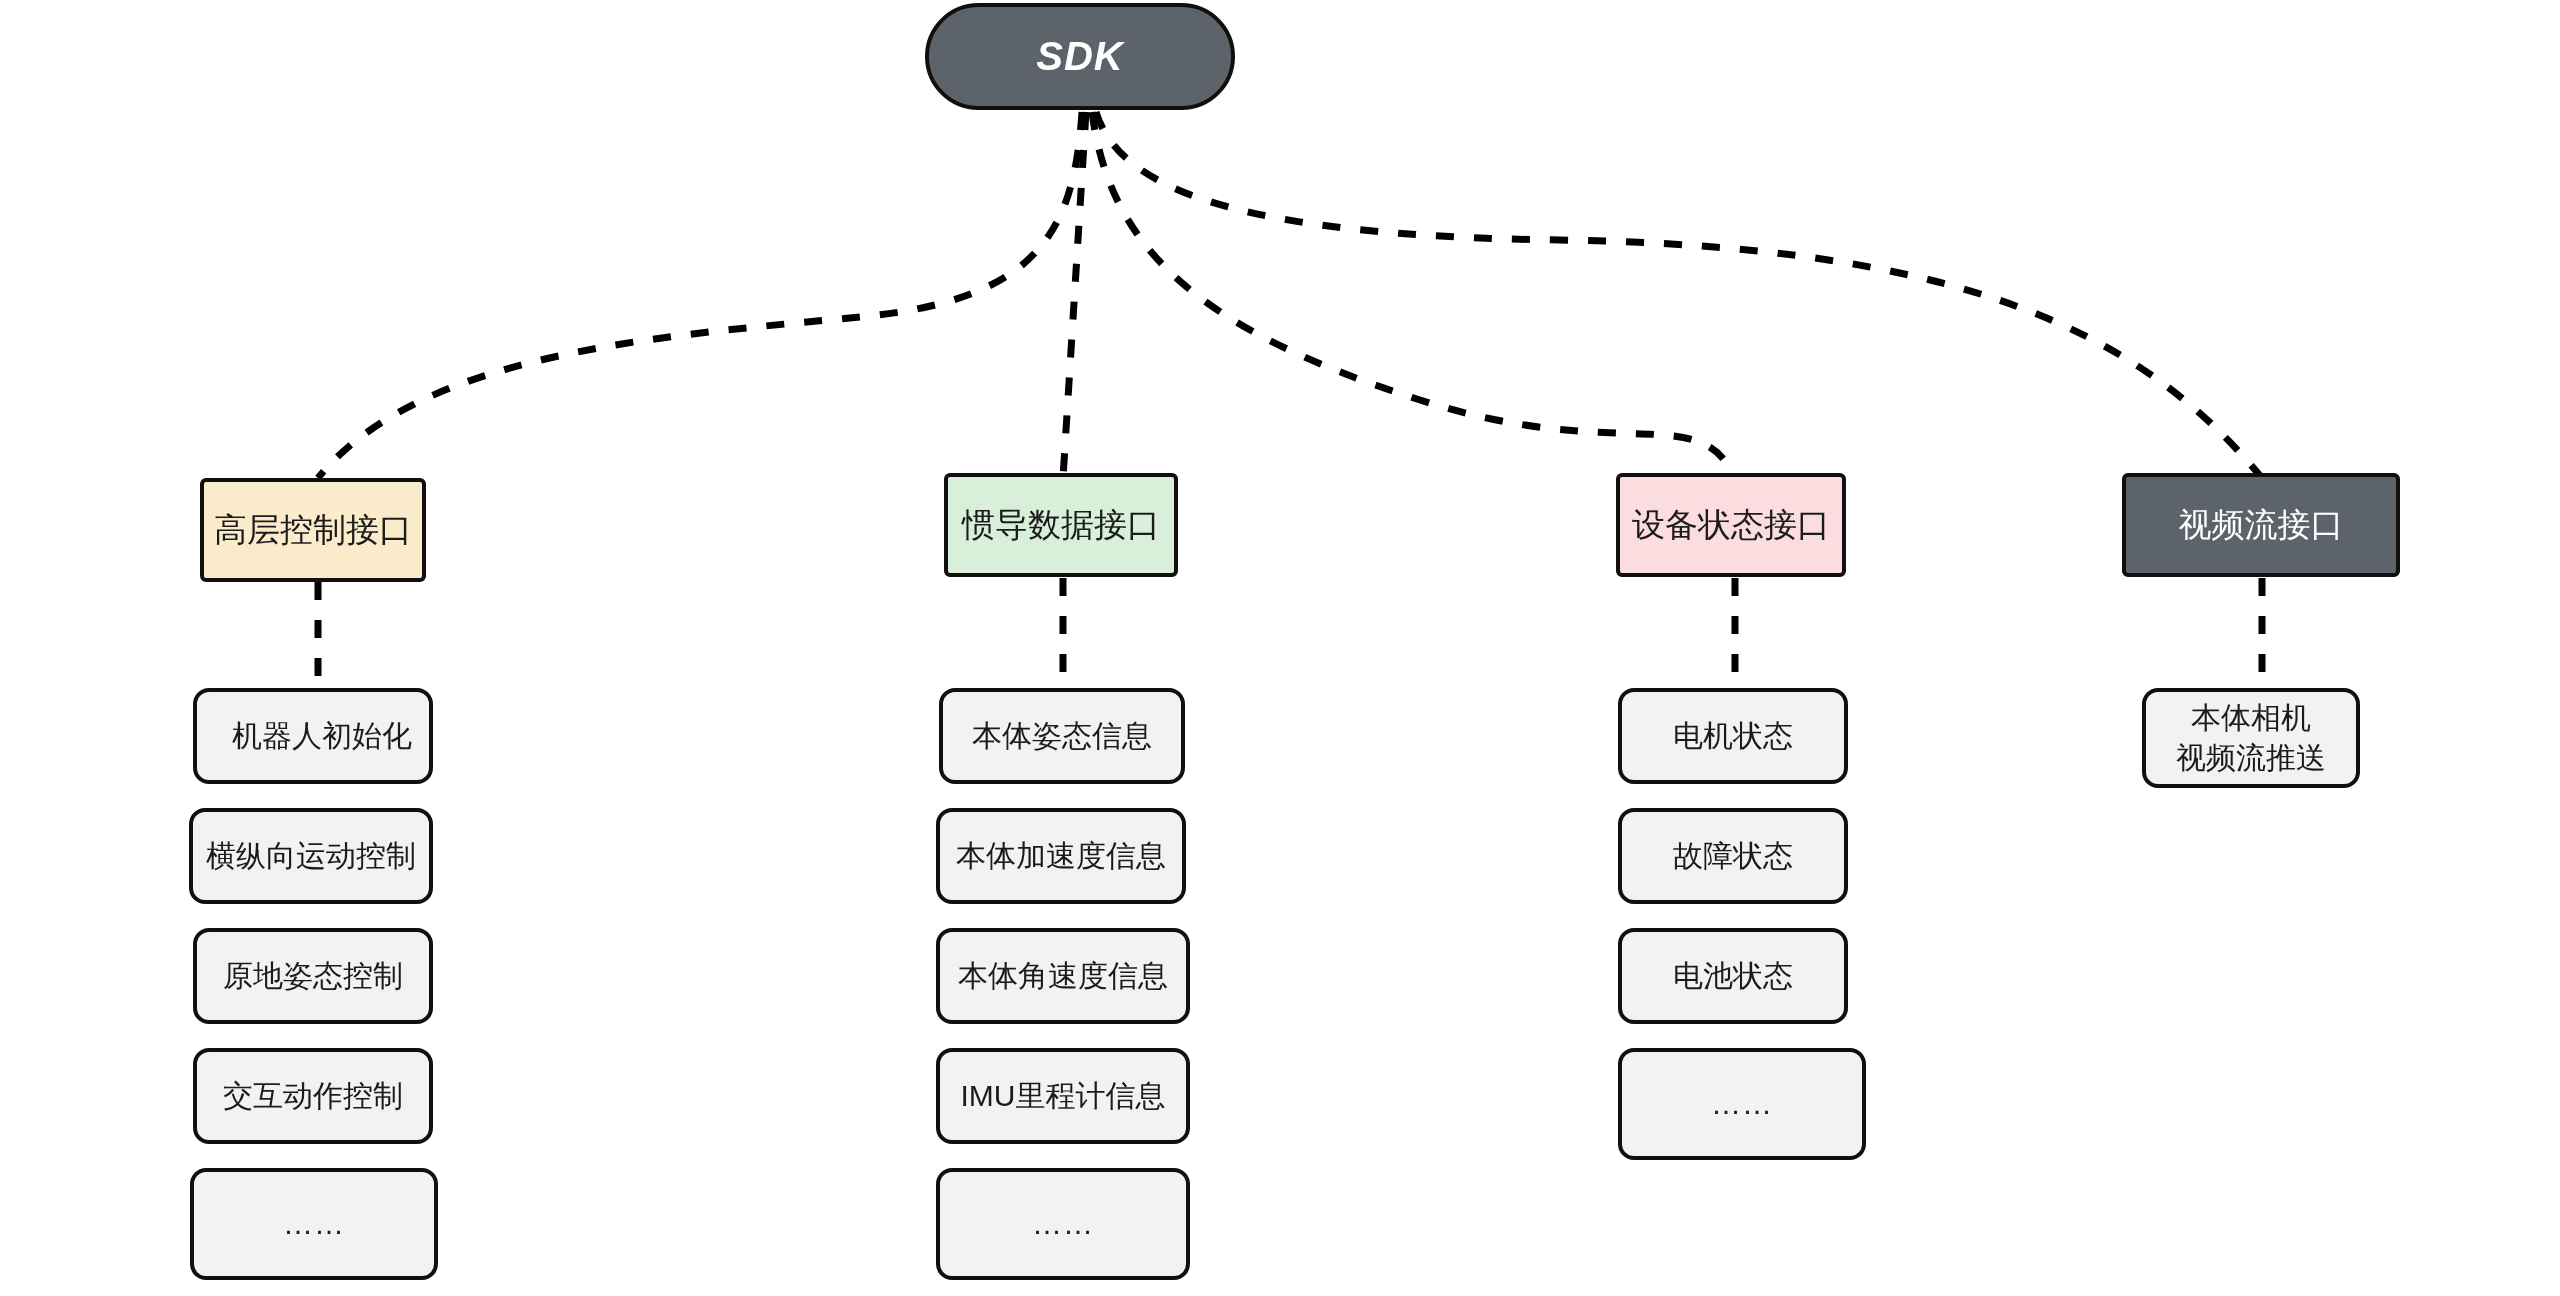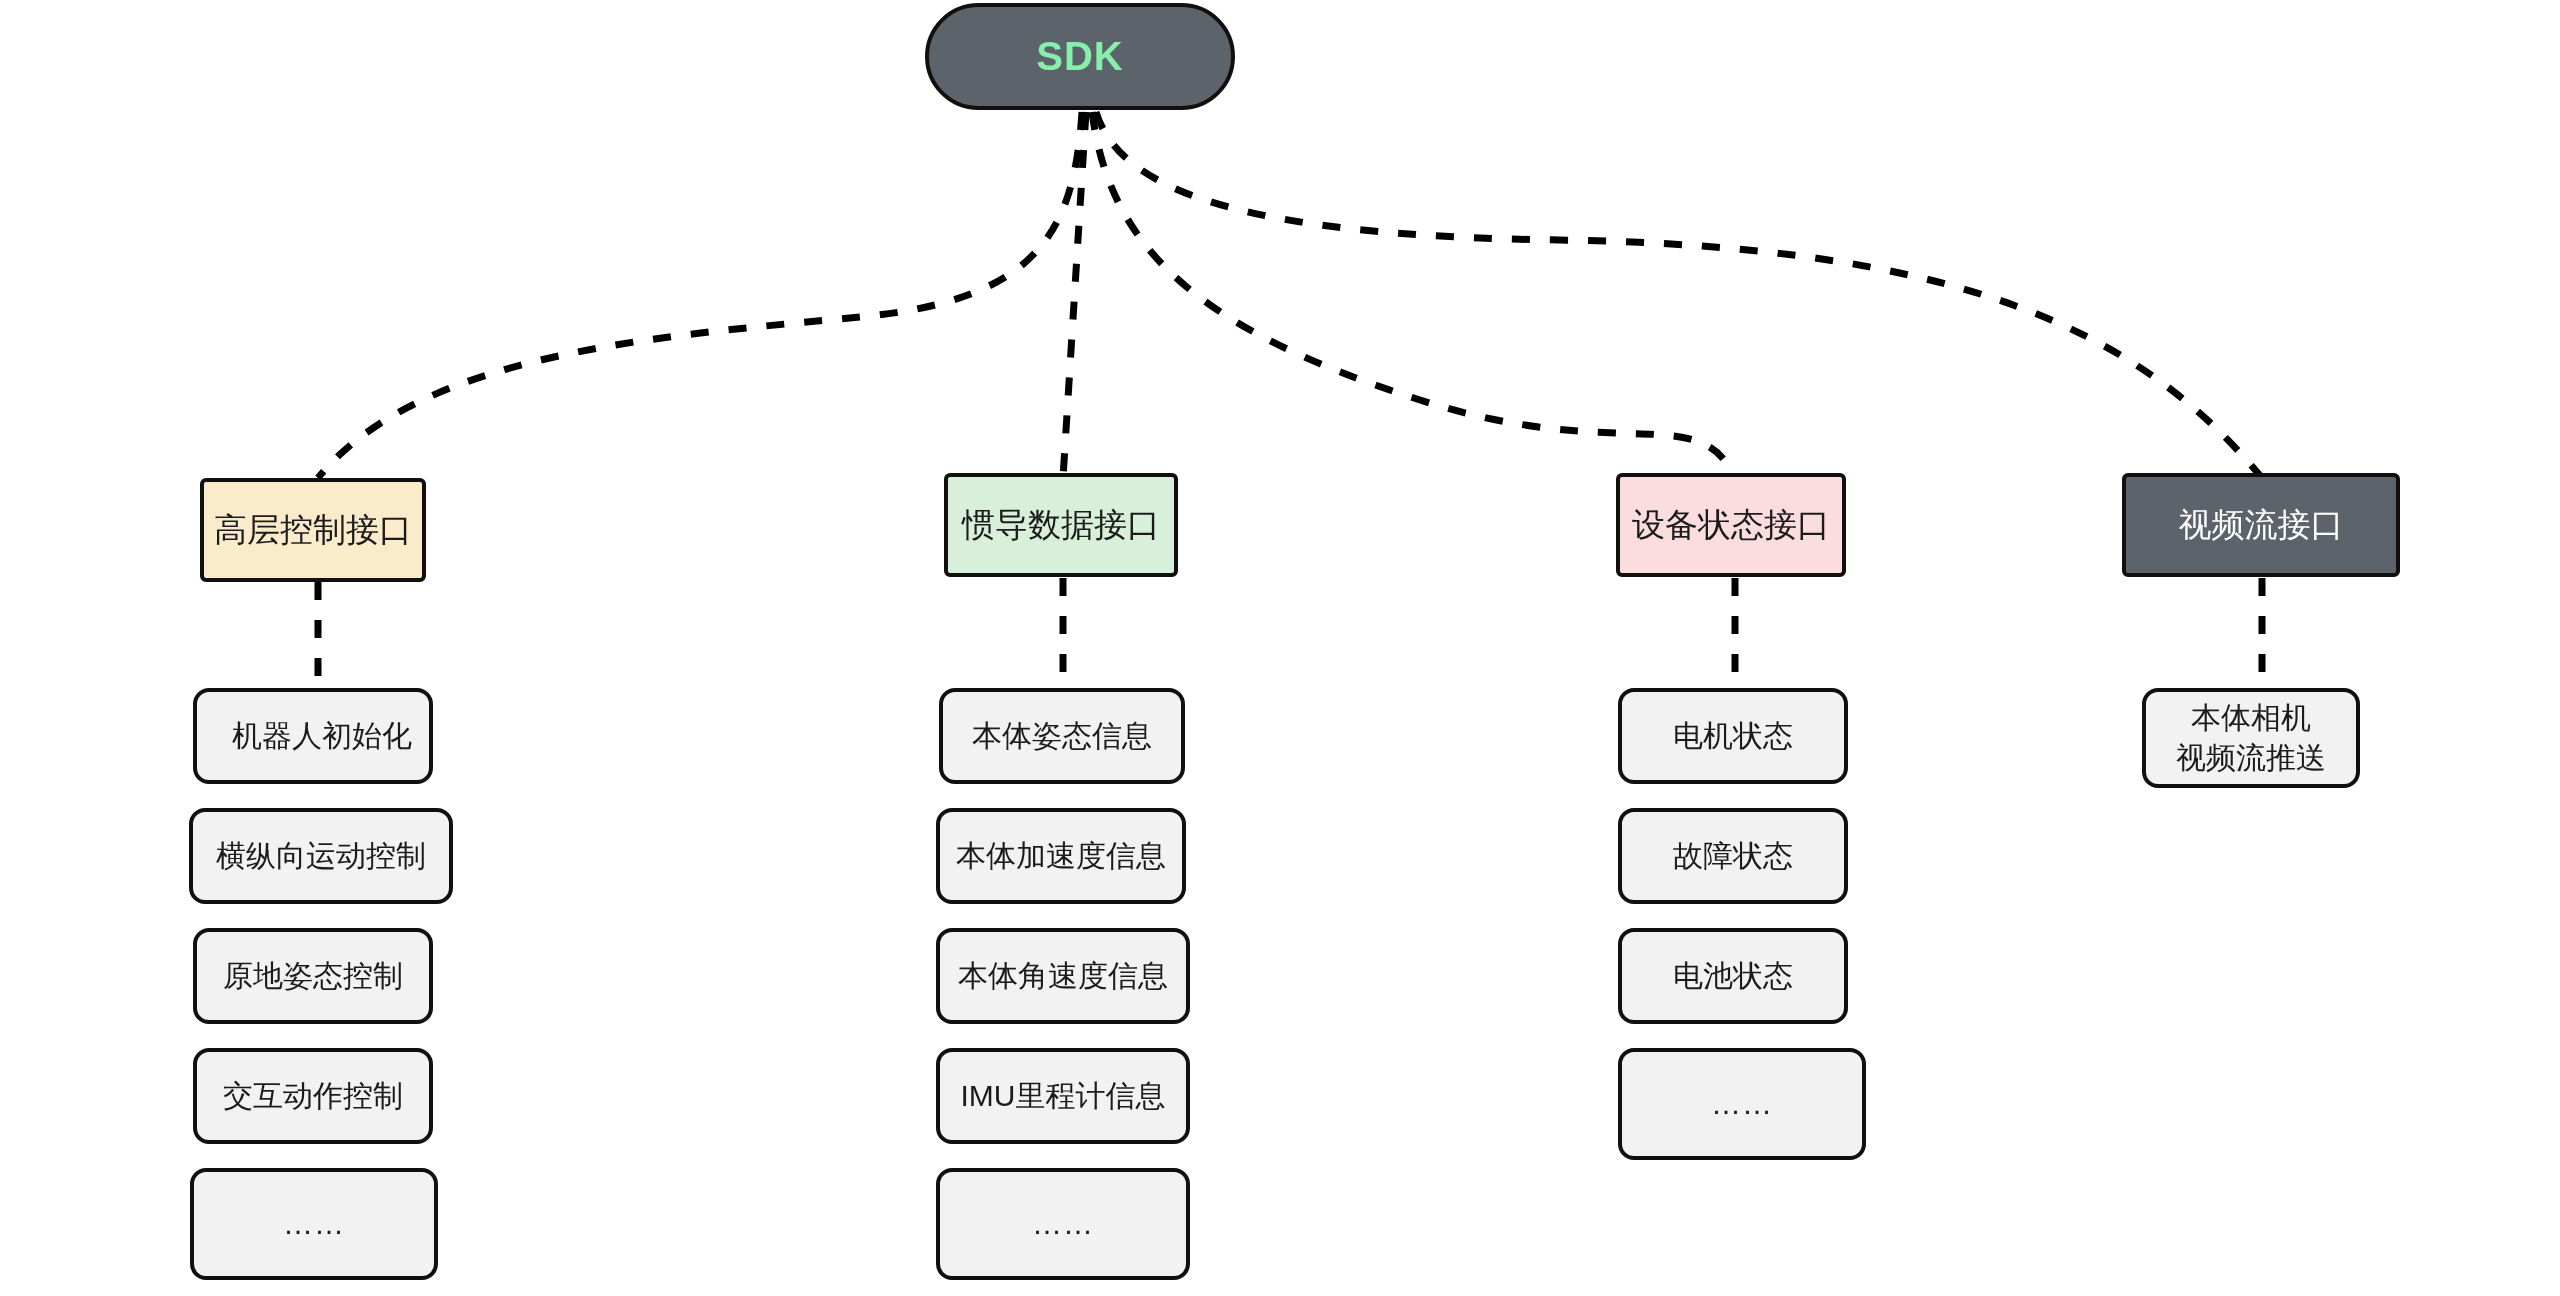--- a/index.html
+++ b/index.html
@@ -33,25 +33,26 @@
     justify-content: center;
     text-align: center;
     border: 4px solid #12100f;
     background: #f2f2f2;
     color: #1b1b1b;
     line-height: 1.32;
     white-space: pre-line;
   }
   .root-node {
     background: #5c636b;
-    color: #86efac;
+    color: #ffffff;
     font-weight: bold;
     font-size: 40px;
     border-radius: 54px;
     letter-spacing: 1px;
+    font-style: italic;
   }
   .cat-node {
     border-radius: 6px;
     font-size: 33px;
   }
   .cat-dark {
     background: #5c636b;
     color: #ffffff;
   }
   .leaf-node {
@@ -81,21 +82,21 @@
       <path d="M 1735 578 L 1735 688"></path>
       <path d="M 2262 578 L 2262 688"></path>
     </g>
   </svg>
 
   <div class="node root-node" style="left:925px; top:3px; width:310px; height:107px;">SDK</div>
 
   <div class="node cat-node" style="left:200px; top:478px; width:226px; height:104px; background:#faeccb;">高层控制接口</div>
 
   <div class="node leaf-node" style="left:193px; top:688px; width:240px; height:96px;padding-left:18px;">机器人初始化</div>
-  <div class="node leaf-node" style="left:189px; top:808px; width:264px; height:96px;">横纵向运动控制</div>
+  <div class="node leaf-node" style="left:189px; top:808px; width:244px; height:96px;">横纵向运动控制</div>
   <div class="node leaf-node" style="left:193px; top:928px; width:240px; height:96px;">原地姿态控制</div>
   <div class="node leaf-node" style="left:193px; top:1048px; width:240px; height:96px;">交互动作控制</div>
   <div class="node leaf-node leaf-ellipsis" style="left:190px; top:1168px; width:248px; height:112px;">……</div>
 
   <div class="node cat-node" style="left:944px; top:473px; width:234px; height:104px; background:#d8f0da;">惯导数据接口</div>
 
   <div class="node leaf-node" style="left:939px; top:688px; width:246px; height:96px;">本体姿态信息</div>
   <div class="node leaf-node" style="left:936px; top:808px; width:250px; height:96px;">本体加速度信息</div>
   <div class="node leaf-node" style="left:936px; top:928px; width:254px; height:96px;">本体角速度信息</div>
   <div class="node leaf-node" style="left:936px; top:1048px; width:254px; height:96px;">IMU里程计信息</div>

